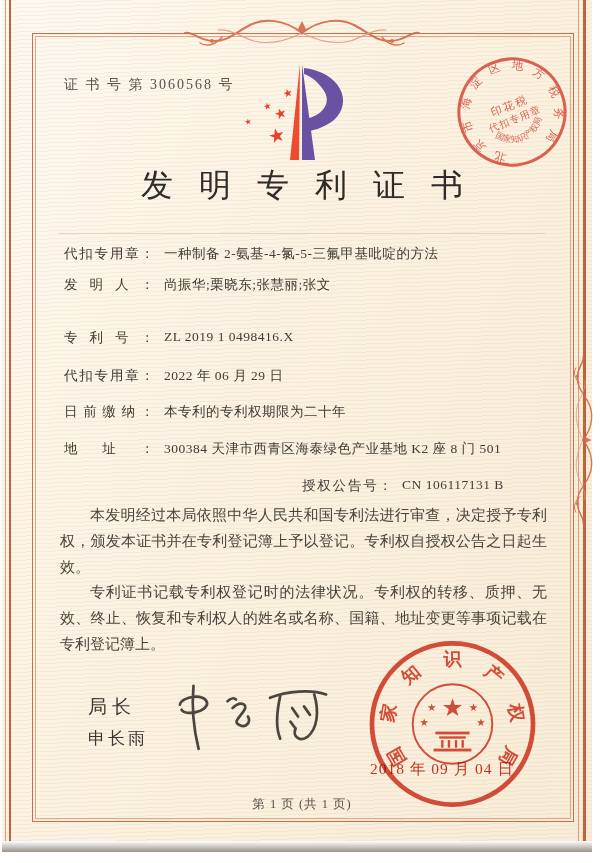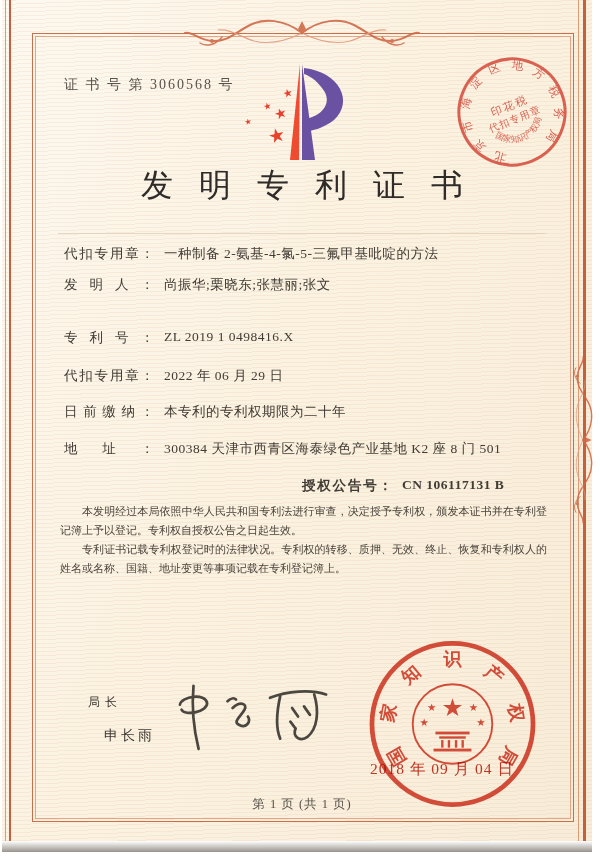--- a/index.html
+++ b/index.html
@@ -25,26 +25,26 @@
   .title{position:absolute;left:0;top:164px;width:600px;text-align:center;
          font-size:32px;letter-spacing:26px;padding-left:26px;box-sizing:border-box;
          color:#2e2b28;font-weight:500;}
   .title-rule{position:absolute;left:56px;top:233px;width:488px;height:1px;
          background:#ddccb6;opacity:.75;}
   .fields{position:absolute;left:62px;top:245px;width:486px;font-size:13.5px;color:#413c35;}
   .frow{position:absolute;left:0;width:486px;white-space:nowrap;}
   .flabel{display:inline-block;width:90px;text-align:justify;text-align-last:justify;
           margin-right:10px;vertical-align:top;}
   .fvalue{letter-spacing:.5px;}
-  .pair2{position:absolute;left:238px;top:0;font-weight:bold;}
-  .body-text{position:absolute;left:58px;top:503px;width:487px;font-size:11px;
-         line-height:1.72;text-align:justify;color:#4a443c;font-family:Liberation Mono, monospace;}
+  .pair2{position:absolute;left:238px;top:0;}
+  .body-text{position:absolute;left:58px;top:503px;width:487px;font-size:15px;
+         line-height:1.72;text-align:justify;color:#4a443c;}
   .body-text p{margin:0;text-indent:2em;}
-  .sig-title{position:absolute;left:86px;top:694px;font-size:12px;letter-spacing:5px;color:#3c3731;}
-  .sig-name{position:absolute;left:86px;top:727px;font-size:14px;letter-spacing:3px;color:#3c3731;margin-left:16px;}
+  .sig-title{position:absolute;left:86px;top:694px;font-size:19px;letter-spacing:5px;color:#3c3731;}
+  .sig-name{position:absolute;left:86px;top:727px;font-size:17px;letter-spacing:3px;color:#3c3731;}
   .sig-script{position:absolute;left:166px;top:664px;}
   .main-seal{position:absolute;left:358px;top:634px;mix-blend-mode:multiply;}
   .seal-date{position:absolute;left:368px;top:759px;font-size:15.5px;letter-spacing:1px;
          color:#c63827;mix-blend-mode:multiply;}
   .footer{position:absolute;left:0;top:796px;width:600px;text-align:center;
          font-size:12.5px;letter-spacing:1px;color:#57504a;}
   .orn-top{position:absolute;left:180px;top:15px;}
   .orn-right{position:absolute;left:496px;top:422px;transform:rotate(90deg);}
   svg text{font-family:"Liberation Serif",serif;}
 </style>

